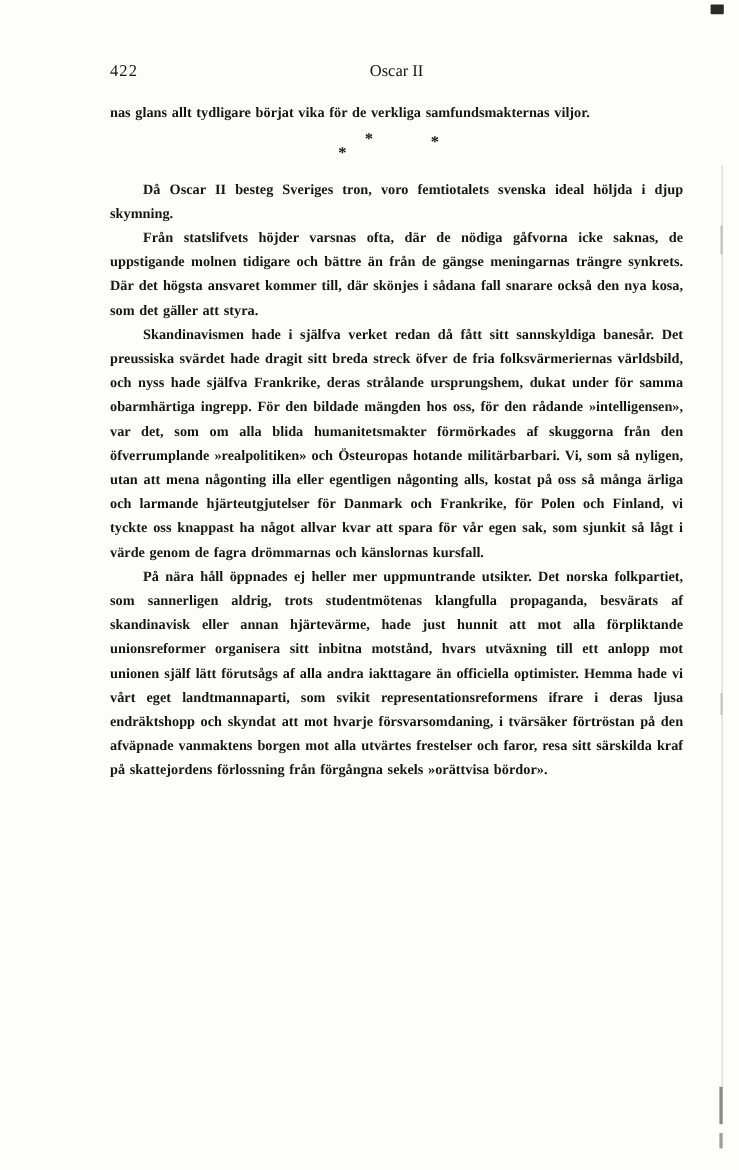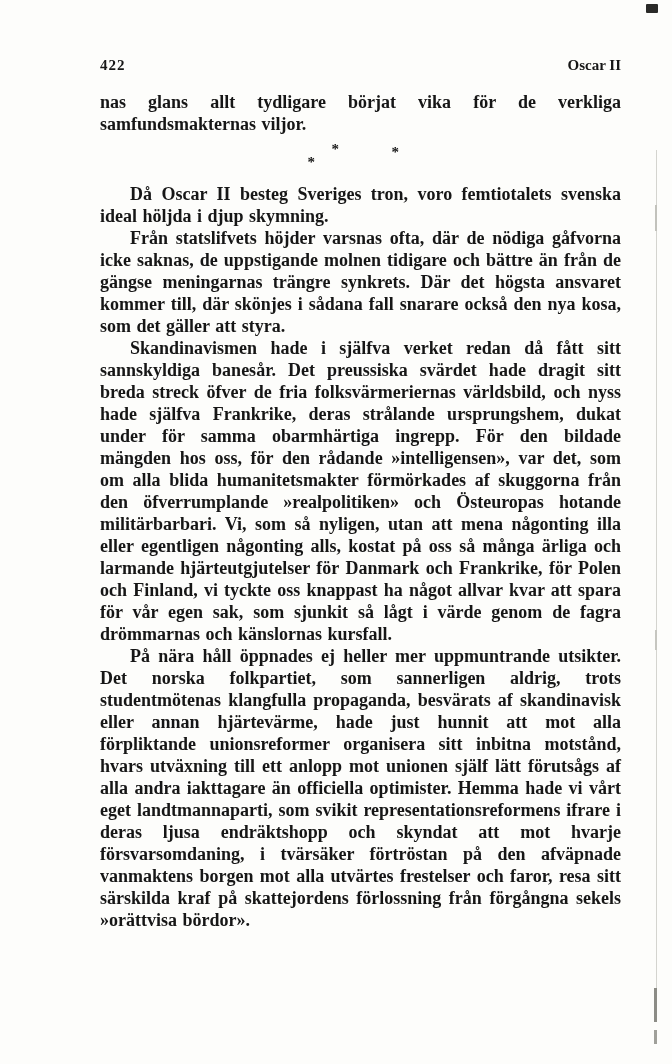--- a/index.html
+++ b/index.html
@@ -16,39 +16,39 @@
   .text-col {
     position: absolute;
     left: 100px;
     top: 55px;
     width: 521px;
   }
   .page-header {
     position: relative;
     height: 24px;
     font-size: 15px;
-    font-weight: 700;
+    font-weight: 400;
     margin-bottom: 12px;
   }
   .page-number {
     position: absolute;
     left: 0;
     top: 2px;
     letter-spacing: 1px;
   }
   .running-title {
     position: absolute;
     left: 0;
     right: 0;
     top: 2px;
-    text-align: right;
+    text-align: center;
   }
   .body-text p {
     margin: 0;
-    font-size: 18px;
+    font-size: 13px;
     line-height: 22px;
     font-weight: 700;
     text-align: justify;
     text-indent: 30px;
     word-spacing: 1px;
     font-family: Liberation Serif, serif;
   }
   .body-text p.noindent { text-indent: 0; }
   .dinkus {
     position: relative;

